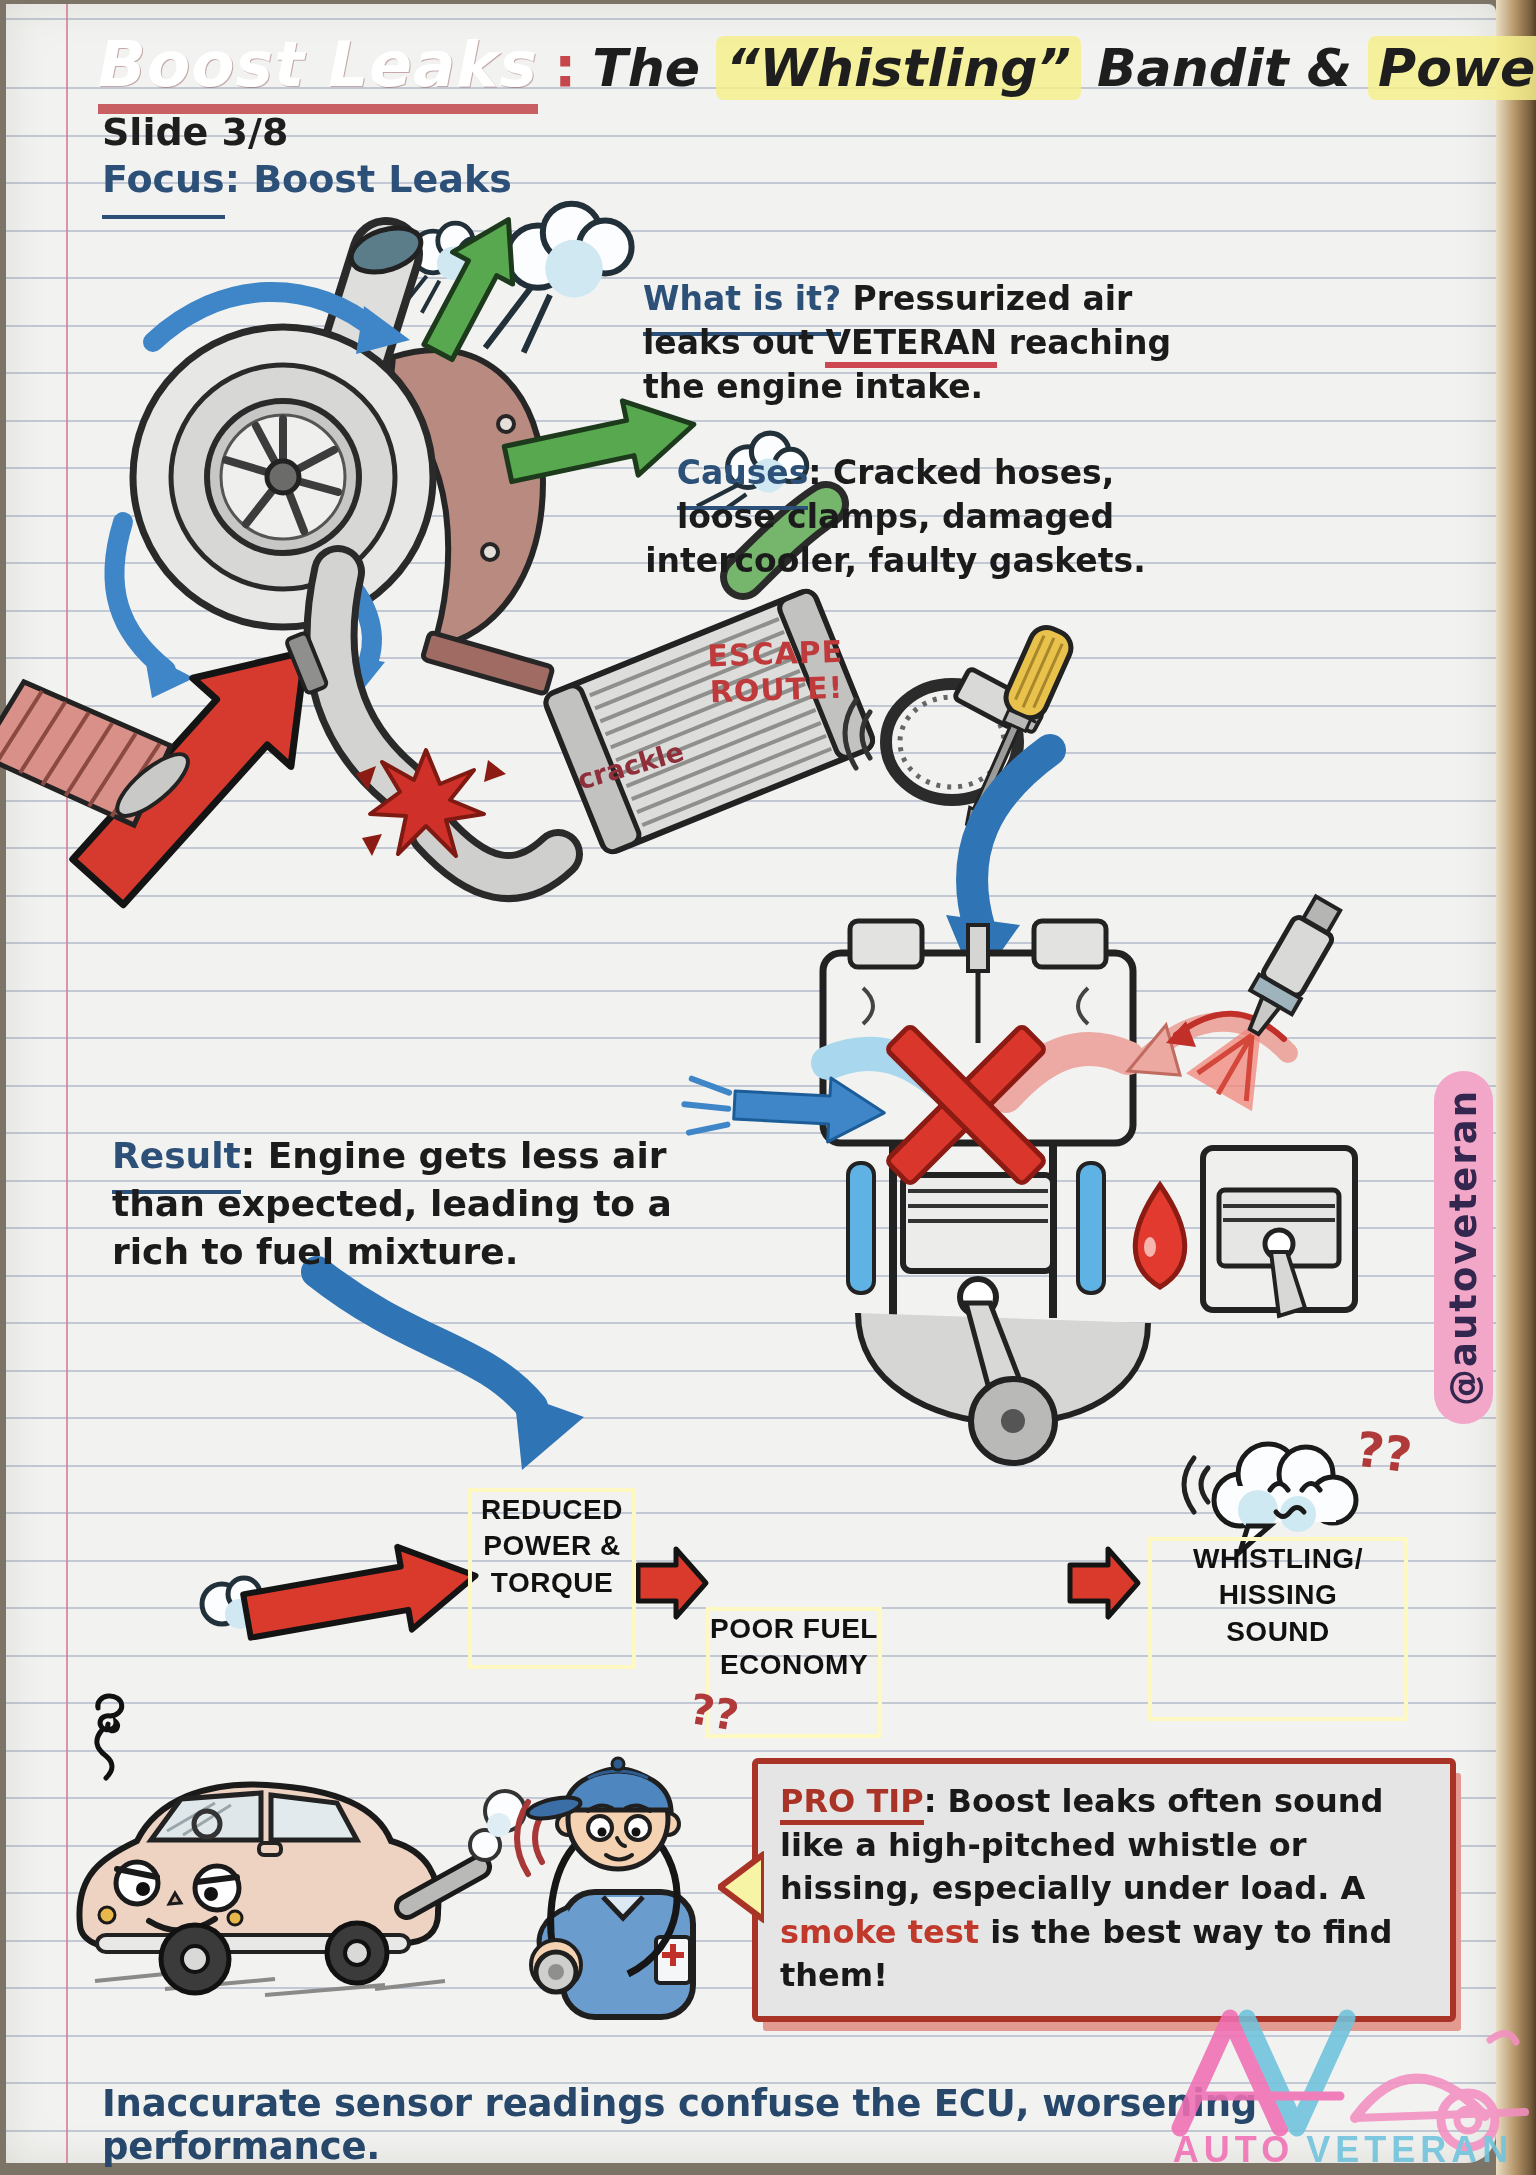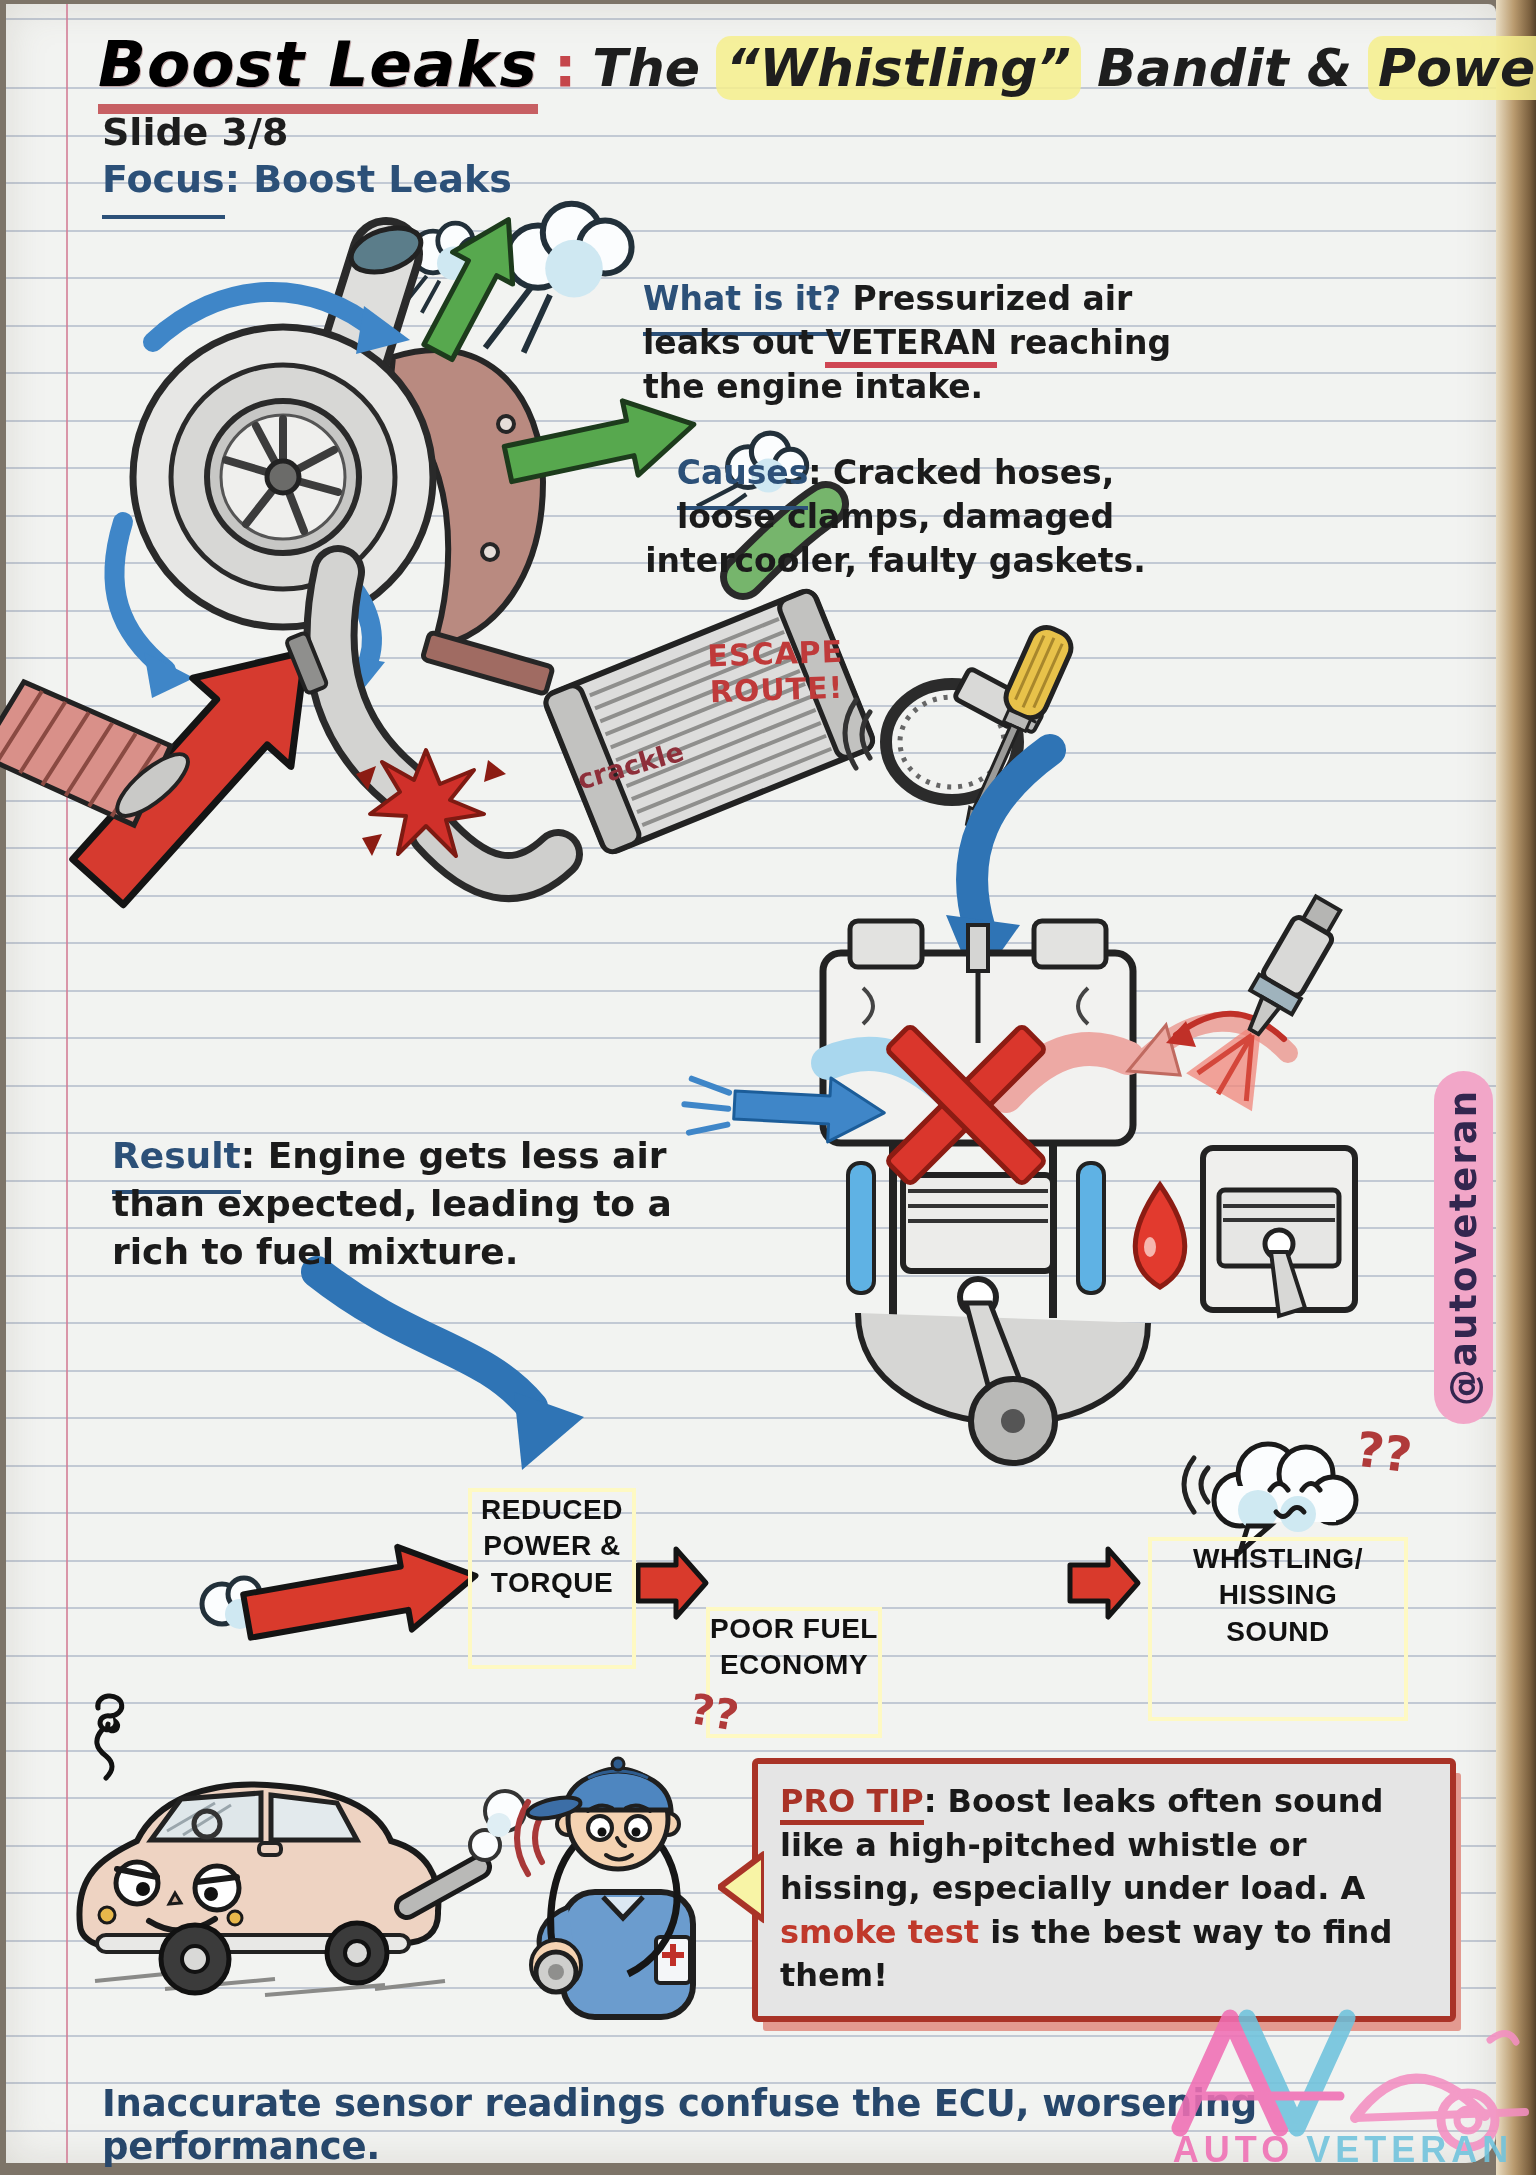--- a/index.html
+++ b/index.html
@@ -17,26 +17,26 @@
          background:rgba(210,125,150,.8);}
   .stack-edge{position:absolute;right:0;top:0;bottom:0;width:40px;
          background:linear-gradient(90deg,#e9ddc3,#b99a6e 45%,#7a5f3e 85%,#55412a);}
   .abs{position:absolute;}
   .txt{z-index:2;color:#1b1b1b;}
   svg.ill{position:absolute;z-index:1;overflow:visible;}
 
   
   .title-row{left:98px;top:28px;width:1400px;display:flex;gap:16px;
              align-items:baseline;white-space:nowrap;z-index:2;}
-  .t-lead{font-size:63px;font-weight:800;font-style:italic;color:#000000;
+  .t-lead{font-size:63px;font-weight:800;font-style:italic;color:#ffffff;
           letter-spacing:1px;border-bottom:10px solid #c75f63;padding-bottom:3px;
           text-shadow:1px 1px 0 rgba(110,30,35,.35);}
   .t-colon{font-size:56px;font-weight:800;color:#c5464b;}
   .t-rest{font-size:52px;font-weight:700;font-style:italic;color:#1e1e1e;}
-  .hl{background:rgba(246,238,140,.85);padding:2px 10px;border-radius:15px;}
+  .hl{background:rgba(246,238,140,.85);padding:2px 10px;border-radius:8px;}
 
   .slide{left:102px;top:110px;font-size:38px;font-weight:600;color:#1e1e1e;}
   .focus{left:102px;top:157px;font-size:38px;font-weight:700;color:#2c5078;}
   .h-navy{color:#2c5078;font-weight:700;border-bottom:4px solid #2c5078;padding-bottom:14px;}
 
   .para{line-height:1.33;font-weight:600;}
   .what{left:643px;top:244px;width:545px;font-size:33px;}
   .causes{left:643px;top:418px;width:505px;font-size:33px;text-align:center;}
   .before{border-bottom:6px solid #cf4653;font-weight:700;}
   .result{left:112px;top:1096px;width:600px;font-size:36px;}

